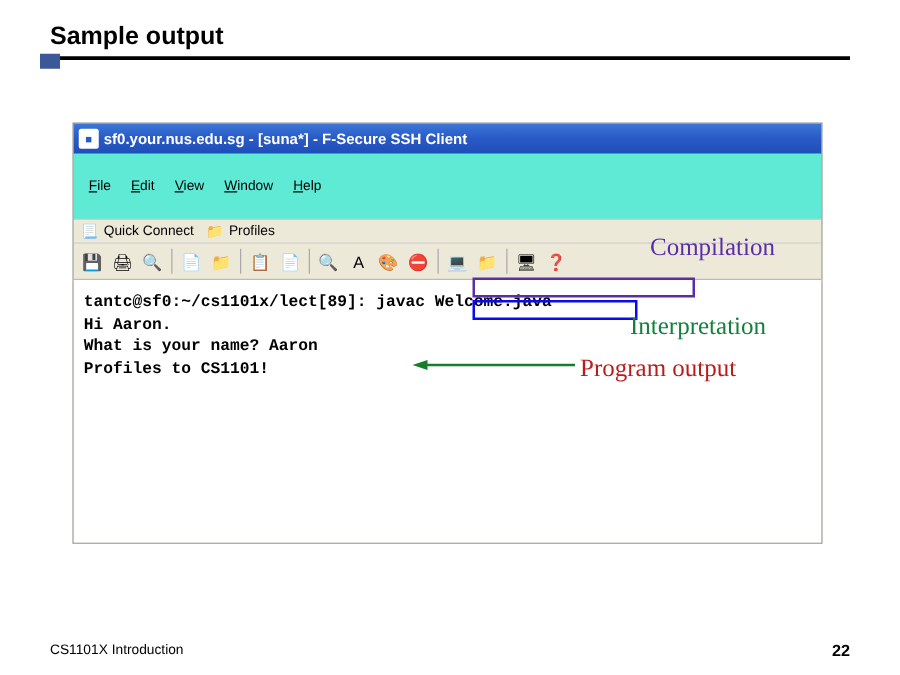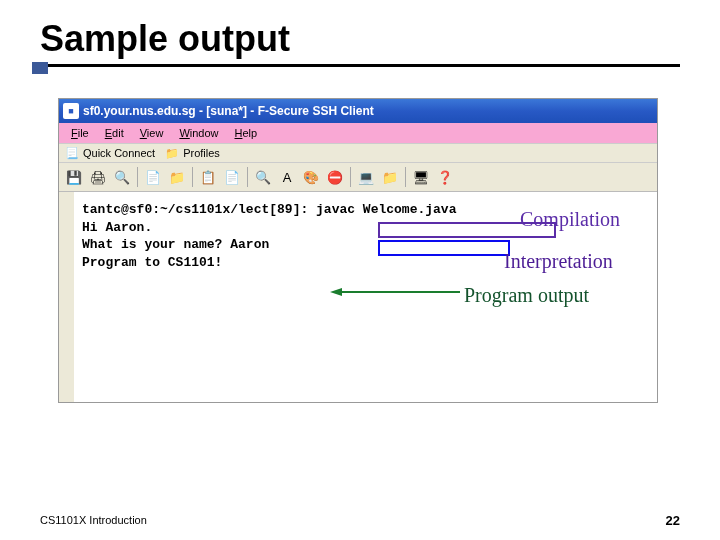--- a/index.html
+++ b/index.html
@@ -1,46 +1,46 @@
 <!DOCTYPE html>
 <html><head>
 <meta charset="utf-8">
 <style>
   * { box-sizing: border-box; margin: 0; padding: 0; }
   body { width: 720px; height: 540px; background: #fff; font-family: Arial, sans-serif; position: relative; overflow: hidden; }
   
-  .slide-title { font-size: 36px; font-weight: bold; padding: 18px 0 4px 40px; }
+  .slide-title { font-size: 20px; font-weight: bold; padding: 18px 0 4px 40px; }
   .title-underline { height: 3px; background: #000; margin: 0 40px 0 32px; position: relative; }
   .title-accent { position: absolute; left: 0; top: -2px; width: 16px; height: 12px; background: #3b5998; }
   
   .ssh-window { position: absolute; left: 58px; top: 98px; width: 600px; border: 1px solid #999; background: #ece9d8; font-family: Tahoma, sans-serif; font-size: 11px; }
   
   .titlebar { background: linear-gradient(to bottom, #3b77d8 0%, #2859c5 50%, #1e4fb8 100%); height: 24px; display: flex; align-items: center; padding: 0 4px; color: #fff; }
   .titlebar-icon { width: 16px; height: 16px; background: #fff; border-radius: 2px; margin-right: 4px; display: flex; align-items: center; justify-content: center; font-size: 9px; color: #2859c5; font-weight: bold; }
   .titlebar-text { font-size: 12px; font-weight: bold; }
   
-  .menubar { display: flex; background: #f9a8d4; padding: 2px 4px; border-bottom: 1px solid #ccc; }
+  .menubar { display: flex; background: #5eead4; padding: 18px 4px; border-bottom: 1px solid #ccc; }
   .menu-item { padding: 2px 8px; cursor: default; }
   .menu-item .ul { text-decoration: underline; }
   
   .quick-row { display: flex; background: #ece9d8; padding: 3px 6px; border-bottom: 1px solid #ccc; gap: 10px; }
   .quick-btn { display: flex; align-items: center; gap: 4px; font-size: 11px; }
   .quick-btn .ico { width: 14px; height: 12px; }
   
   .toolbar { display: flex; background: #ece9d8; padding: 3px 4px; border-bottom: 1px solid #bbb; gap: 2px; align-items: center; }
   .tbtn { width: 22px; height: 22px; border: 1px solid transparent; display: flex; align-items: center; justify-content: center; font-size: 13px; }
   .tsep { width: 1px; height: 20px; background: #aaa; margin: 0 2px; }
   
-  .terminal { background: #fff; padding: 8px; font-family: 'Courier New', monospace; font-size: 13px; font-weight: bold; line-height: 1.35; min-height: 210px; border-top: 1px solid #fff; position: relative; margin-left: 15px; }
+  .terminal { background: #fff; padding: 8px; font-family: 'Courier New', monospace; font-size: 13px; font-weight: bold; line-height: 1.35; min-height: 210px; border-top: 1px solid #fff; position: relative; }
   .terminal-line { white-space: pre; }
   
   .annotation { position: absolute; font-family: 'Times New Roman', serif; font-size: 20px; }
-  .ann-compilation { left: 520px; top: 208px; color: #5b2da8; }
-  .ann-interpretation { left: 504px; top: 250px; color: #4c1d95; font-family: Liberation Serif, serif; }
-  .ann-program { left: 464px; top: 284px; color: #14532d; }
+  .ann-compilation { left: 520px; top: 187px; color: #5b2da8; }
+  .ann-interpretation { left: 504px; top: 250px; color: #15803d; font-family: Liberation Serif, serif; }
+  .ann-program { left: 464px; top: 284px; color: #b91c1c; }
   
   .box-purple { position: absolute; border: 2px solid #5b2da8; left: 378px; top: 222px; width: 178px; height: 16px; }
   .box-blue { position: absolute; border: 2px solid #0a0af0; left: 378px; top: 240px; width: 132px; height: 16px; }
   
   .arrow-green { position: absolute; left: 330px; top: 287px; width: 130px; height: 10px; }
   
   .footer-left { position: absolute; left: 40px; bottom: 14px; font-size: 11px; }
   .footer-right { position: absolute; right: 40px; bottom: 12px; font-size: 13px; font-weight: bold; }
 </style>
 </head>
@@ -126,21 +126,21 @@
       </div>
     <div class="tbtn">
         <span>❓</span>
       </div>
   </div>
 
   <div class="terminal">
     <div class="terminal-line">tantc@sf0:~/cs1101x/lect[89]: javac Welcome.java</div>
     <div class="terminal-line">Hi Aaron.</div>
     <div class="terminal-line">What is your name? Aaron</div>
-    <div class="terminal-line">Program to CS1101!</div>
+    <div class="terminal-line">Profiles to CS1101!</div>
     <div class="terminal-line"></div>
   </div>
 </div>
 
 <div class="box-purple"></div>
 <div class="box-blue"></div>
 
 <svg class="arrow-green" viewBox="0 0 130 10">
   <line x1="130" y1="5" x2="10" y2="5" stroke="#1a7d2e" stroke-width="2"></line>
   <polygon points="0,5 12,1 12,9" fill="#1a7d2e"></polygon>

